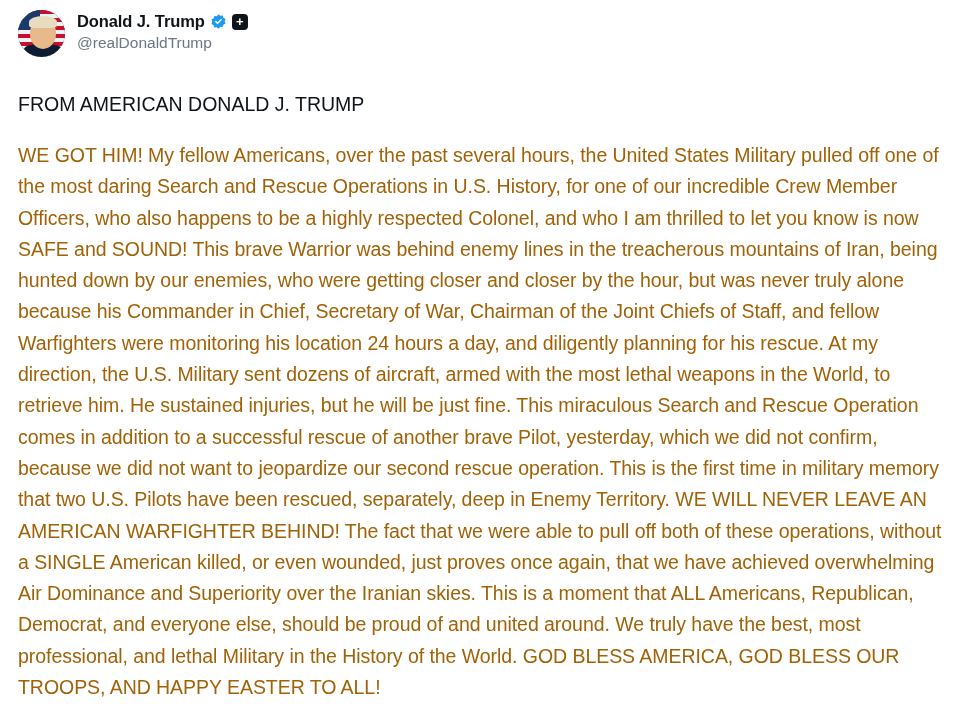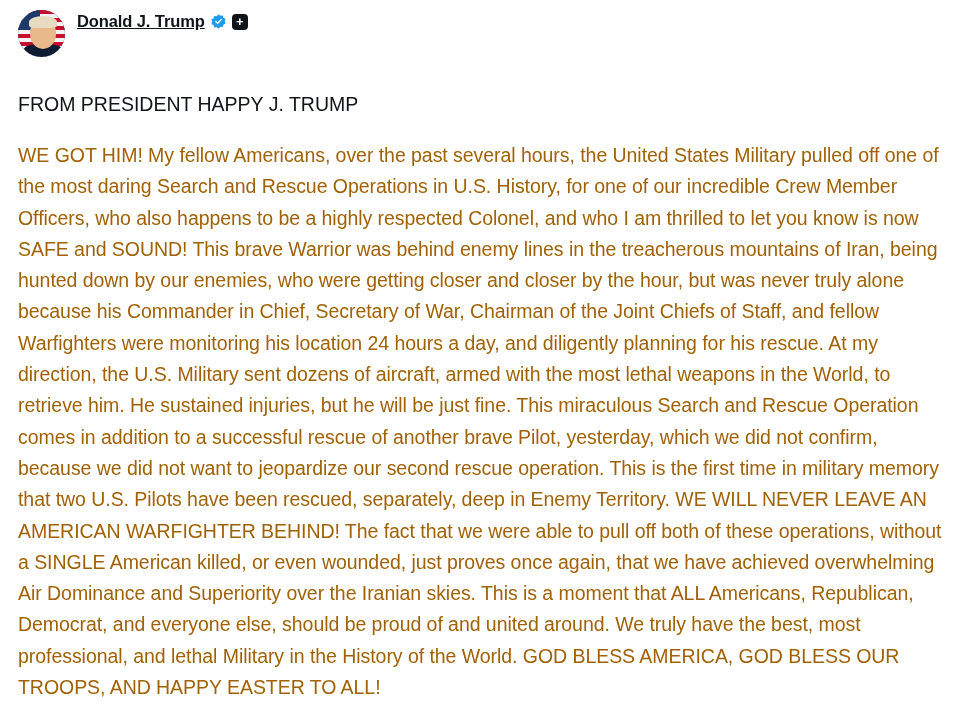--- a/index.html
+++ b/index.html
@@ -80,21 +80,20 @@
     width: 38px;
     height: 13px;
     border-radius: 40% 40% 0 0;
     background: #0d1b33;
   }
   .names {
     display: flex;
     flex-direction: column;
     justify-content: center;
     padding-top: 2px;
-    text-decoration: underline;
   }
   .name-row {
     display: flex;
     align-items: center;
     gap: 5px;
   }
   .display-name {
     font-size: 16.5px;
     font-weight: bold;
     color: #0f1419;
@@ -156,22 +155,23 @@
 
     <div class="names">
       <div class="name-row">
         <span class="display-name">Donald J. Trump</span>
         <svg class="badge-verified" viewBox="0 0 22 22">
           <path fill="#1d9bf0" d="M11 1.5l2.3 2.1 3.1-.3.9 3 2.8 1.4-1 3 1 3-2.8 1.4-.9 3-3.1-.3L11 20.5l-2.3-2.1-3.1.3-.9-3-2.8-1.4 1-3-1-3 2.8-1.4.9-3 3.1.3z"></path>
           <path fill="#ffffff" d="M9.8 14.6L6.4 11.2l1.3-1.3 2.1 2.1 4.6-4.6 1.3 1.3z"></path>
         </svg>
         <span class="badge-plus">+</span>
       </div>
+      <div class="handle">@realDonaldTrump</div>
     </div>
 
   </div>
 
   <div class="body">
-    <div class="intro-line">FROM PRESIDENT HAPPY J. TRUMP</div>
+    <div class="intro-line">FROM AMERICAN DONALD J. TRUMP</div>
     <div class="main-text">WE GOT HIM! My fellow Americans, over the past several hours, the United States Military pulled off one of the most daring Search and Rescue Operations in U.S. History, for one of our incredible Crew Member Officers, who also happens to be a highly respected Colonel, and who I am thrilled to let you know is now SAFE and SOUND! This brave Warrior was behind enemy lines in the treacherous mountains of Iran, being hunted down by our enemies, who were getting closer and closer by the hour, but was never truly alone because his Commander in Chief, Secretary of War, Chairman of the Joint Chiefs of Staff, and fellow Warfighters were monitoring his location 24 hours a day, and diligently planning for his rescue. At my direction, the U.S. Military sent dozens of aircraft, armed with the most lethal weapons in the World, to retrieve him. He sustained injuries, but he will be just fine. This miraculous Search and Rescue Operation comes in addition to a successful rescue of another brave Pilot, yesterday, which we did not confirm, because we did not want to jeopardize our second rescue operation. This is the first time in military memory that two U.S. Pilots have been rescued, separately, deep in Enemy Territory. WE WILL NEVER LEAVE AN AMERICAN WARFIGHTER BEHIND! The fact that we were able to pull off both of these operations, without a SINGLE American killed, or even wounded, just proves once again, that we have achieved overwhelming Air Dominance and Superiority over the Iranian skies. This is a moment that ALL Americans, Republican, Democrat, and everyone else, should be proud of and united around. We truly have the best, most professional, and lethal Military in the History of the World. GOD BLESS AMERICA, GOD BLESS OUR TROOPS, AND HAPPY EASTER TO ALL!</div>
   </div>
 
 </div>
 
 </body></html>

